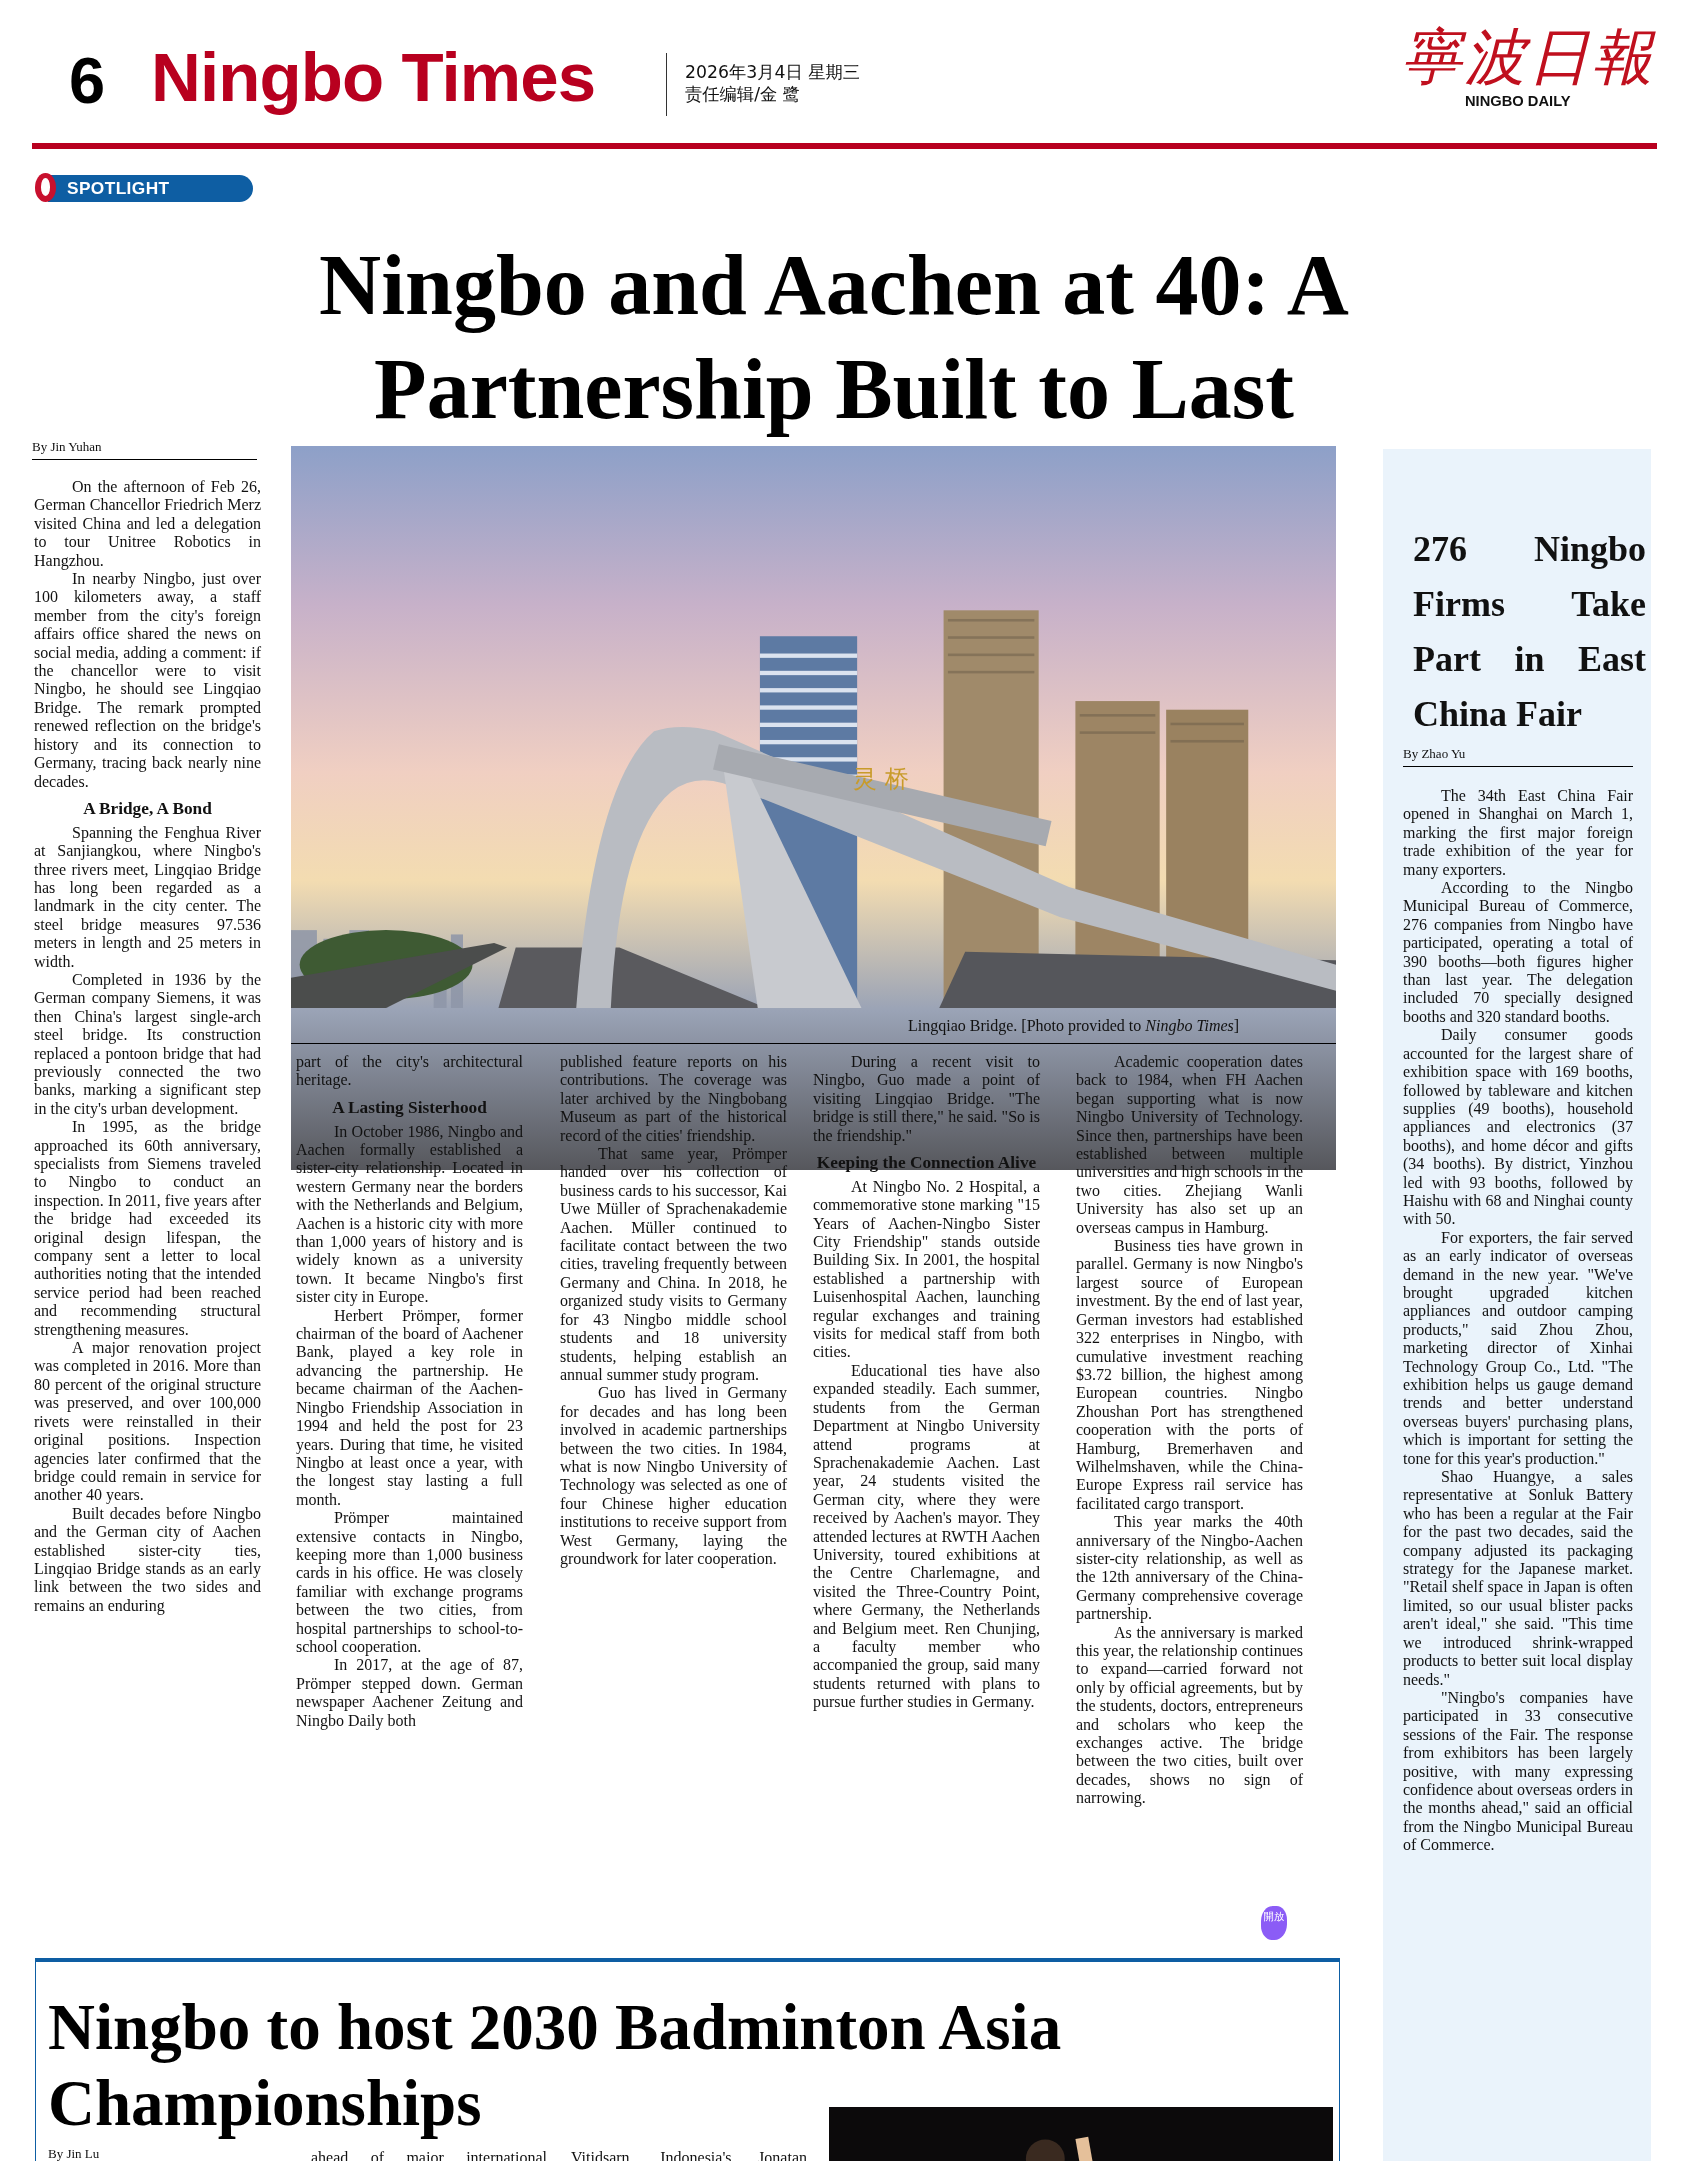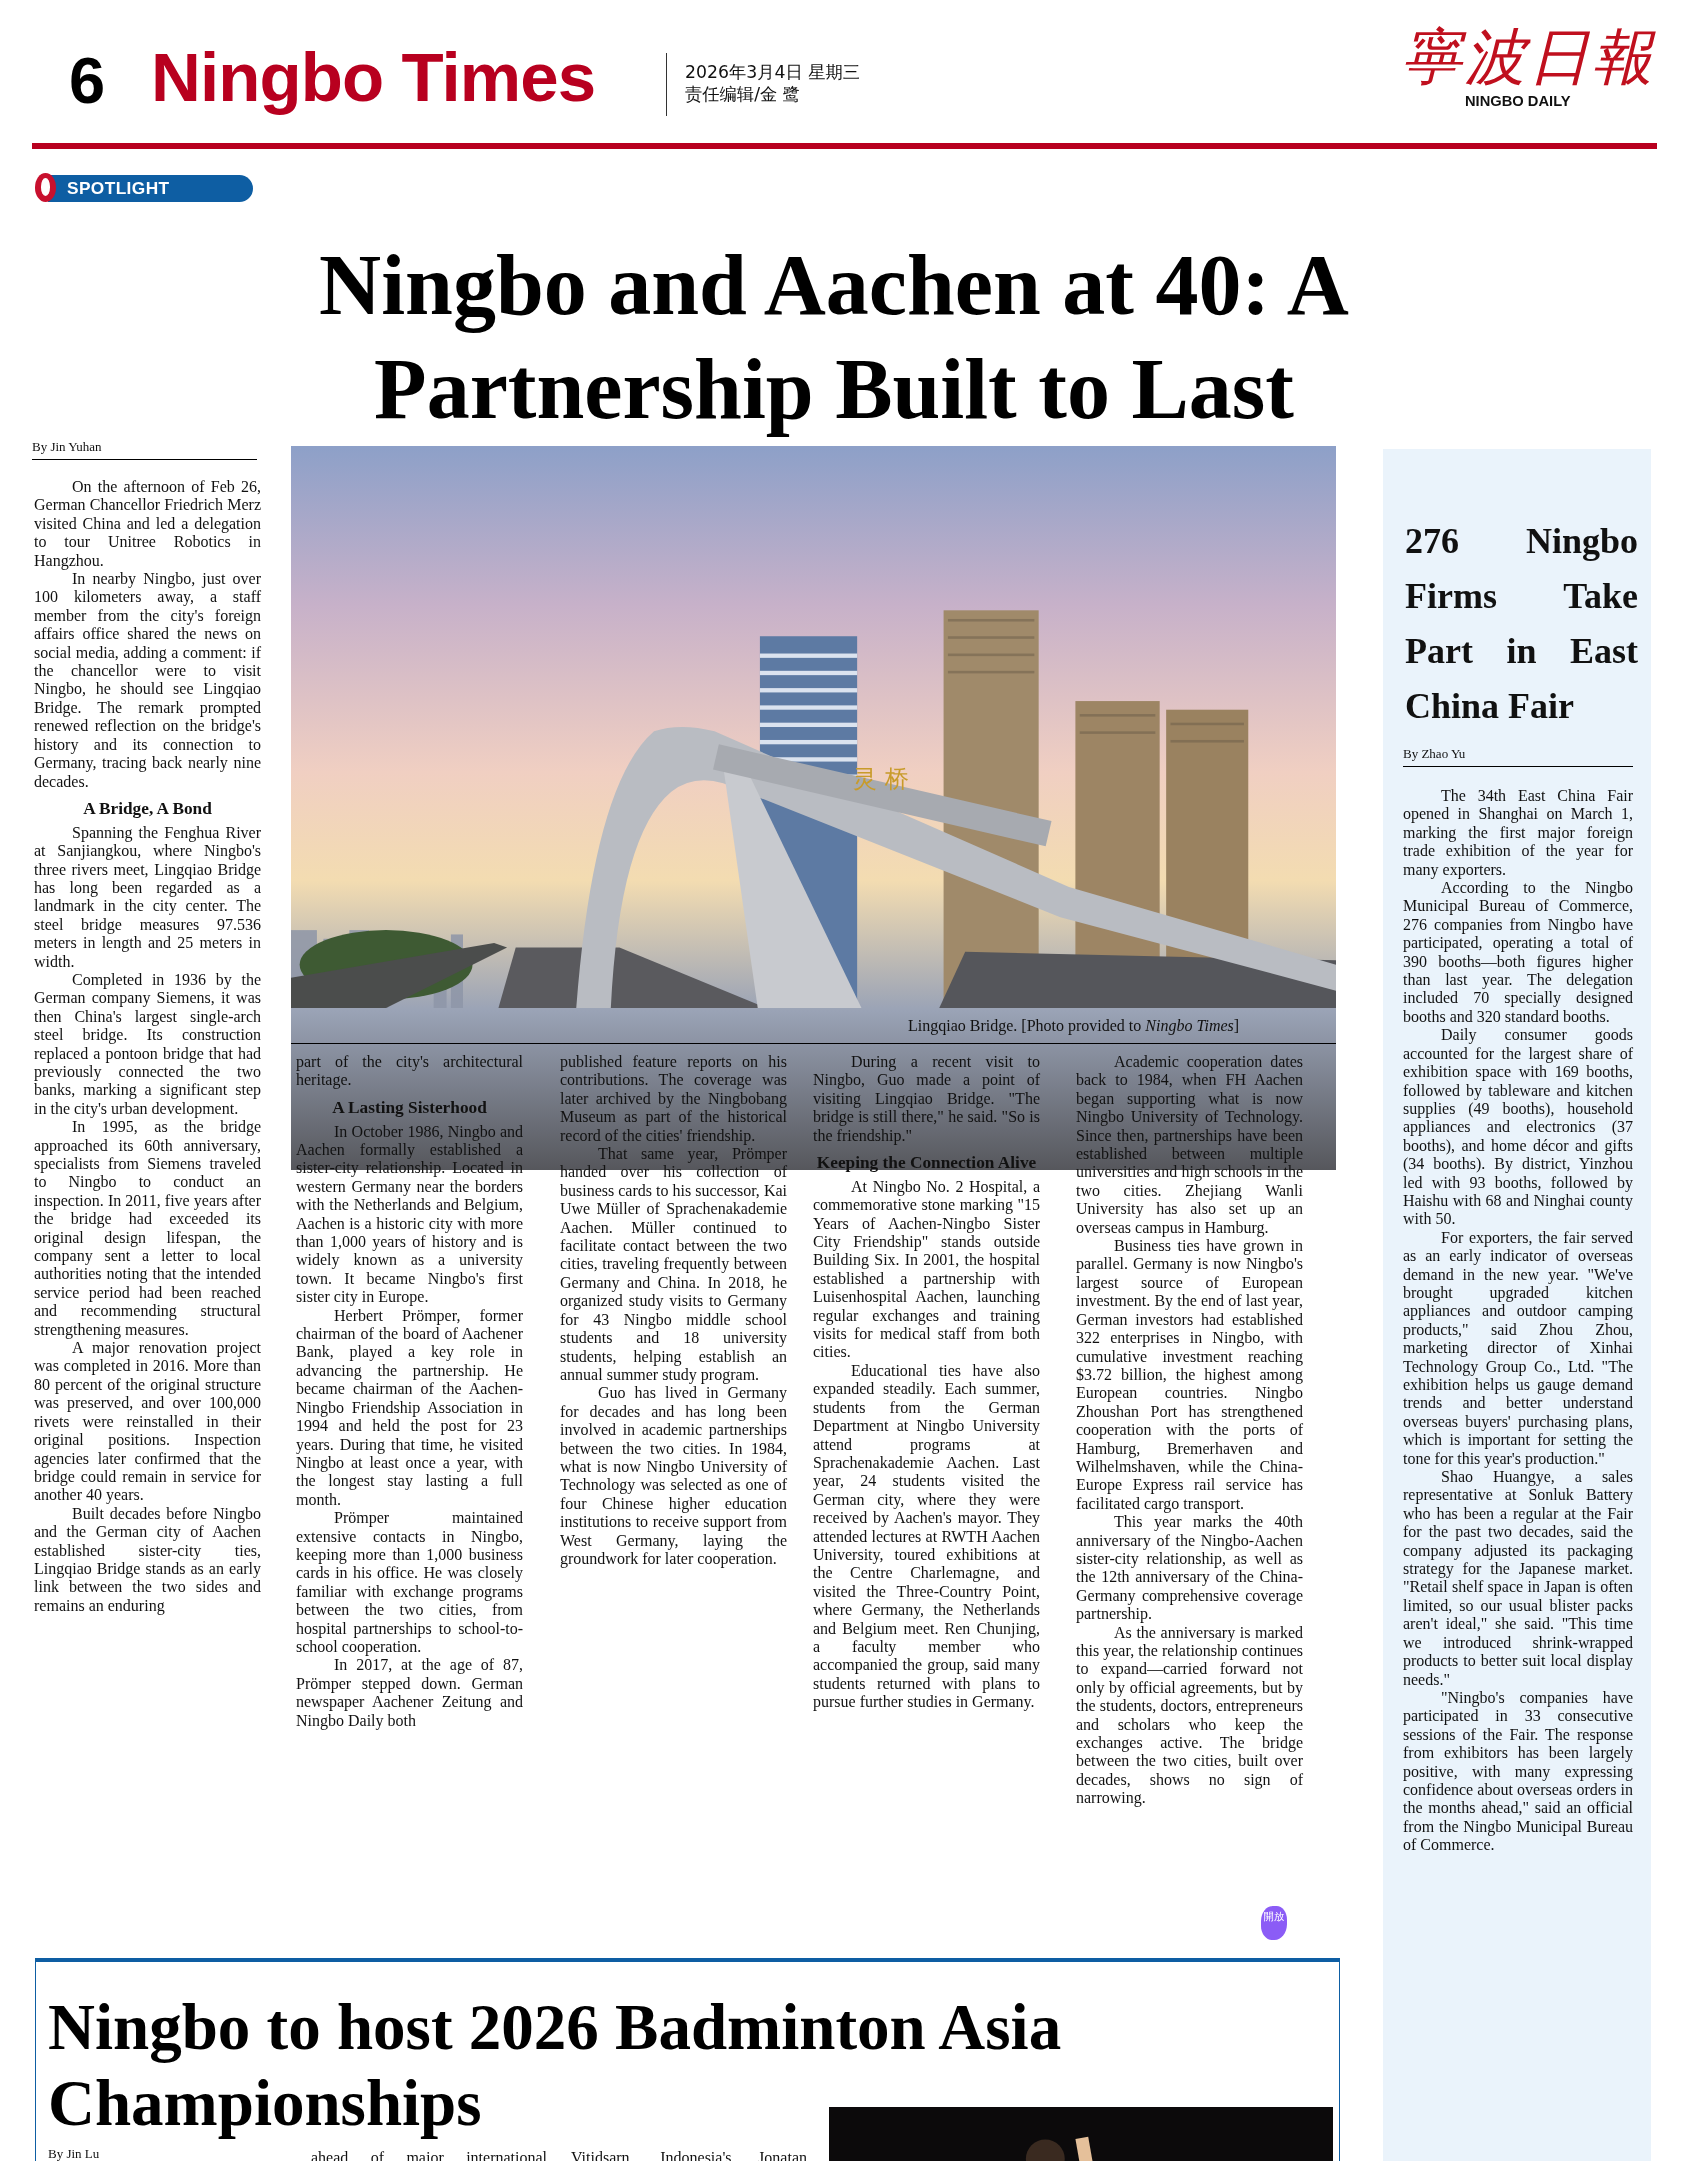--- a/index.html
+++ b/index.html
@@ -163,36 +163,36 @@
   </div>
 <div class="abs col" id="lead-col5" style="left:1076px; top:1053px; width:227px;">
     <p>Academic cooperation dates back to 1984, when FH Aachen began supporting what is now Ningbo University of Technology. Since then, partnerships have been established between multiple universities and high schools in the two cities. Zhejiang Wanli University has also set up an overseas campus in Hamburg.</p>
     <p>Business ties have grown in parallel. Germany is now Ningbo's largest source of European investment. By the end of last year, German investors had established 322 enterprises in Ningbo, with cumulative investment reaching $3.72 billion, the highest among European countries. Ningbo Zhoushan Port has strengthened cooperation with the ports of Hamburg, Bremerhaven and Wilhelmshaven, while the China-Europe Express rail service has facilitated cargo transport.</p>
     <p>This year marks the 40th anniversary of the Ningbo-Aachen sister-city relationship, as well as the 12th anniversary of the China-Germany comprehensive coverage partnership.</p>
     <p>As the anniversary is marked this year, the relationship continues to expand—carried forward not only by official agreements, but by the students, doctors, entrepreneurs and scholars who keep the exchanges active. The bridge between the two cities, built over decades, shows no sign of narrowing.</p>
   </div>
 <div class="abs stamp">開放</div>
 
 <div class="abs sidebar"></div>
-<h2 class="abs side-title" style="margin:4px;">276 Ningbo Firms Take Part in East China Fair</h2>
+<h2 class="abs side-title" style="margin:12px;">276 Ningbo Firms Take Part in East China Fair</h2>
 <div class="abs" style="left:1403px; top:746px; width:230px;">
   <div class="byline">By Zhao Yu</div>
 </div>
 <div class="abs col" id="side-col" style="left:1403px; top:787px; width:230px;">
     <p>The 34th East China Fair opened in Shanghai on March 1, marking the first major foreign trade exhibition of the year for many exporters.</p>
     <p>According to the Ningbo Municipal Bureau of Commerce, 276 companies from Ningbo have participated, operating a total of 390 booths—both figures higher than last year. The delegation included 70 specially designed booths and 320 standard booths.</p>
     <p>Daily consumer goods accounted for the largest share of exhibition space with 169 booths, followed by tableware and kitchen supplies (49 booths), household appliances and electronics (37 booths), and home décor and gifts (34 booths). By district, Yinzhou led with 93 booths, followed by Haishu with 68 and Ninghai county with 50.</p>
     <p>For exporters, the fair served as an early indicator of overseas demand in the new year. "We've brought upgraded kitchen appliances and outdoor camping products," said Zhou Zhou, marketing director of Xinhai Technology Group Co., Ltd. "The exhibition helps us gauge demand trends and better understand overseas buyers' purchasing plans, which is important for setting the tone for this year's production."</p>
     <p>Shao Huangye, a sales representative at Sonluk Battery who has been a regular at the Fair for the past two decades, said the company adjusted its packaging strategy for the Japanese market. "Retail shelf space in Japan is often limited, so our usual blister packs aren't ideal," she said. "This time we introduced shrink-wrapped products to better suit local display needs."</p>
     <p>"Ningbo's companies have participated in 33 consecutive sessions of the Fair. The response from exhibitors has been largely positive, with many expressing confidence about overseas orders in the months ahead," said an official from the Ningbo Municipal Bureau of Commerce.</p>
   </div>
 
 <div class="abs bad-box"></div>
 <h2 class="abs bad-title" style="margin:0;">
-  <div>Ningbo to host 2026 Badminton Asia</div>
+  <div>Ningbo to host 2030 Badminton Asia</div>
   <div>Championships</div>
 </h2>
 <div class="abs" style="left:48px; top:2146px; width:236px;">
   <div class="byline">By Jin Lu</div>
 </div>
 
 <div class="abs col" id="bad-col2" style="left:311px; top:2146px; width:236px; line-height:23px;">
     <p style="text-indent: 0px;">ahead of major international competitions.</p>
   </div>
 <div class="abs col" id="bad-col3" style="left:571px; top:2146px; width:236px; line-height:23px;">

